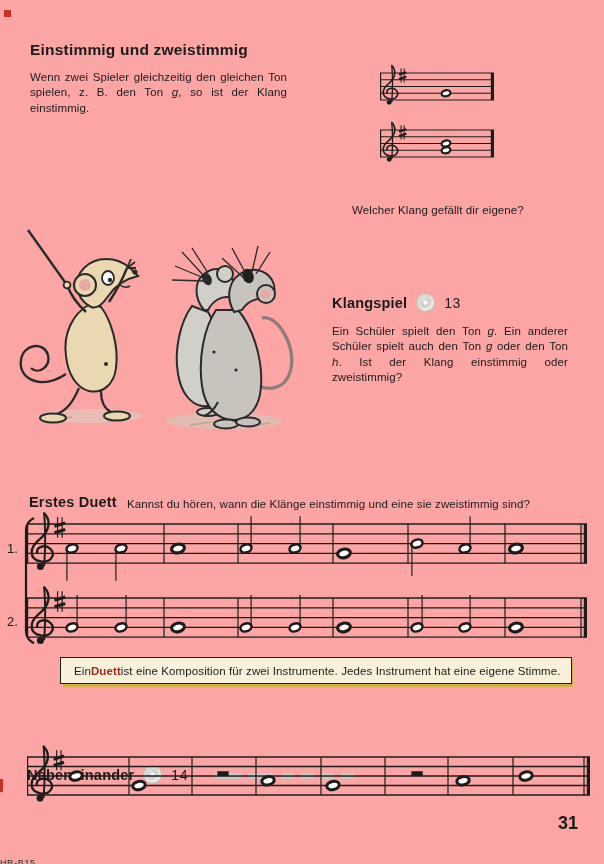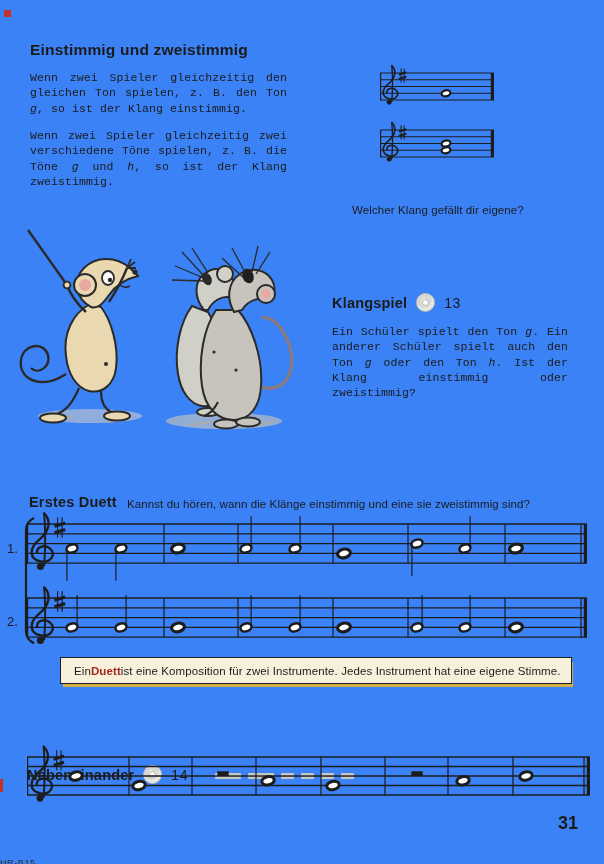--- a/index.html
+++ b/index.html
@@ -1,23 +1,23 @@
 <!DOCTYPE html>
 <html><head>
 <meta charset="utf-8">
 <style>
   html,body{margin:0;padding:0;background:#888;}
   .page{
-    position:relative;width:604px;height:864px;background:#3b82f6;
+    position:relative;width:604px;height:864px;background:#fca5a5;
     font-family:"Liberation Sans",sans-serif;color:#1b1b1b;overflow:hidden;
     margin:0 auto;
   }
   .abs{position:absolute;}
   .page-title{font-size:15.5px;font-weight:bold;letter-spacing:.2px;}
-  .body-text{font-size:11.5px;line-height:15.3px;text-align:justify;letter-spacing:.1px;font-family:Liberation Mono, monospace;}
+  .body-text{font-size:11.5px;line-height:15.3px;text-align:justify;letter-spacing:.1px;}
   .section-title{font-size:14.5px;font-weight:bold;letter-spacing:.2px;}
   .track-row{display:flex;align-items:center;gap:9px;}
   .track-num{font-size:14px;letter-spacing:.5px;}
   .cd-icon{
     position:relative;width:19px;height:19px;border-radius:50%;
     background:radial-gradient(circle at 42% 38%, #f2f2ef 0 14%, #d9d9d4 15% 52%, #e8e8e4 53% 72%, #cfcfc9 73% 100%);
     border:1px solid #c2c2bc;box-sizing:border-box;
     display:flex;align-items:center;justify-content:center;
   }
   .cd-hole{width:5px;height:5px;border-radius:50%;background:#fdfdfc;border:1px solid #b7b7b1;}
@@ -38,21 +38,20 @@
 </head>
 <body>
 
 <div class="page">
 
   <div class="abs red-mark" style="left:4px;top:10px;width:7px;height:7px;"></div>
   <div class="abs red-mark" style="left:0;top:779px;width:3px;height:13px;"></div>
 
   <div class="abs page-title" style="left:30px;top:41px;">Einstimmig und zweistimmig</div>
   <div class="abs body-text" style="left:30px;top:70px;width:257px;"><span>Wenn zwei Spieler gleichzeitig den gleichen Ton spielen, z. B. den Ton </span><span style="font-style: italic;">g</span><span>, so ist der Klang einstimmig.</span></div>
-  <div class="abs body-text" style="left:30px;top:128px;width:257px;"><span>Wenn zwei Spieler gleichzeitig zwei verschiedene Töne spielen, z. B. die Töne </span><span style="font-style: italic;">g</span><span> und </span><span style="font-style: italic;">h</span><span>, so ist der Klang zweistimmig.</span></div>
 
   <div class="abs" style="left:372px;top:60px;"><svg width="130" height="55" viewBox="0 0 130 55">
         <line x1="8" y1="13" x2="122" y2="13" stroke="#1c1c1c" stroke-width="1.1"></line>
         <line x1="8" y1="19.75" x2="122" y2="19.75" stroke="#1c1c1c" stroke-width="1.1"></line>
         <line x1="8" y1="26.5" x2="122" y2="26.5" stroke="#1c1c1c" stroke-width="1.1"></line>
         <line x1="8" y1="33.25" x2="122" y2="33.25" stroke="#1c1c1c" stroke-width="1.1"></line>
         <line x1="8" y1="40" x2="122" y2="40" stroke="#1c1c1c" stroke-width="1.1"></line>
         <line x1="8.6" y1="13" x2="8.6" y2="40" stroke="#1c1c1c" stroke-width="1.2"></line>
         <line x1="120.4" y1="13" x2="120.4" y2="40" stroke="#1c1c1c" stroke-width="3.2"></line>
         <path d="M 19.8125 5.574999999999999 C 24.875 10.6375 23.525 18.0625 16.4375 23.8 C 9.012500000000001 29.875 9.6875 37.3 17.45 38.785 C 24.5375 40 27.9125 33.925 24.200000000000003 30.2125 C 20.825000000000003 26.8375 14.412500000000001 28.1875 14.9525 32.9125" fill="none" stroke="#1c1c1c" stroke-width="1.6199999999999999" stroke-linecap="round"></path>

